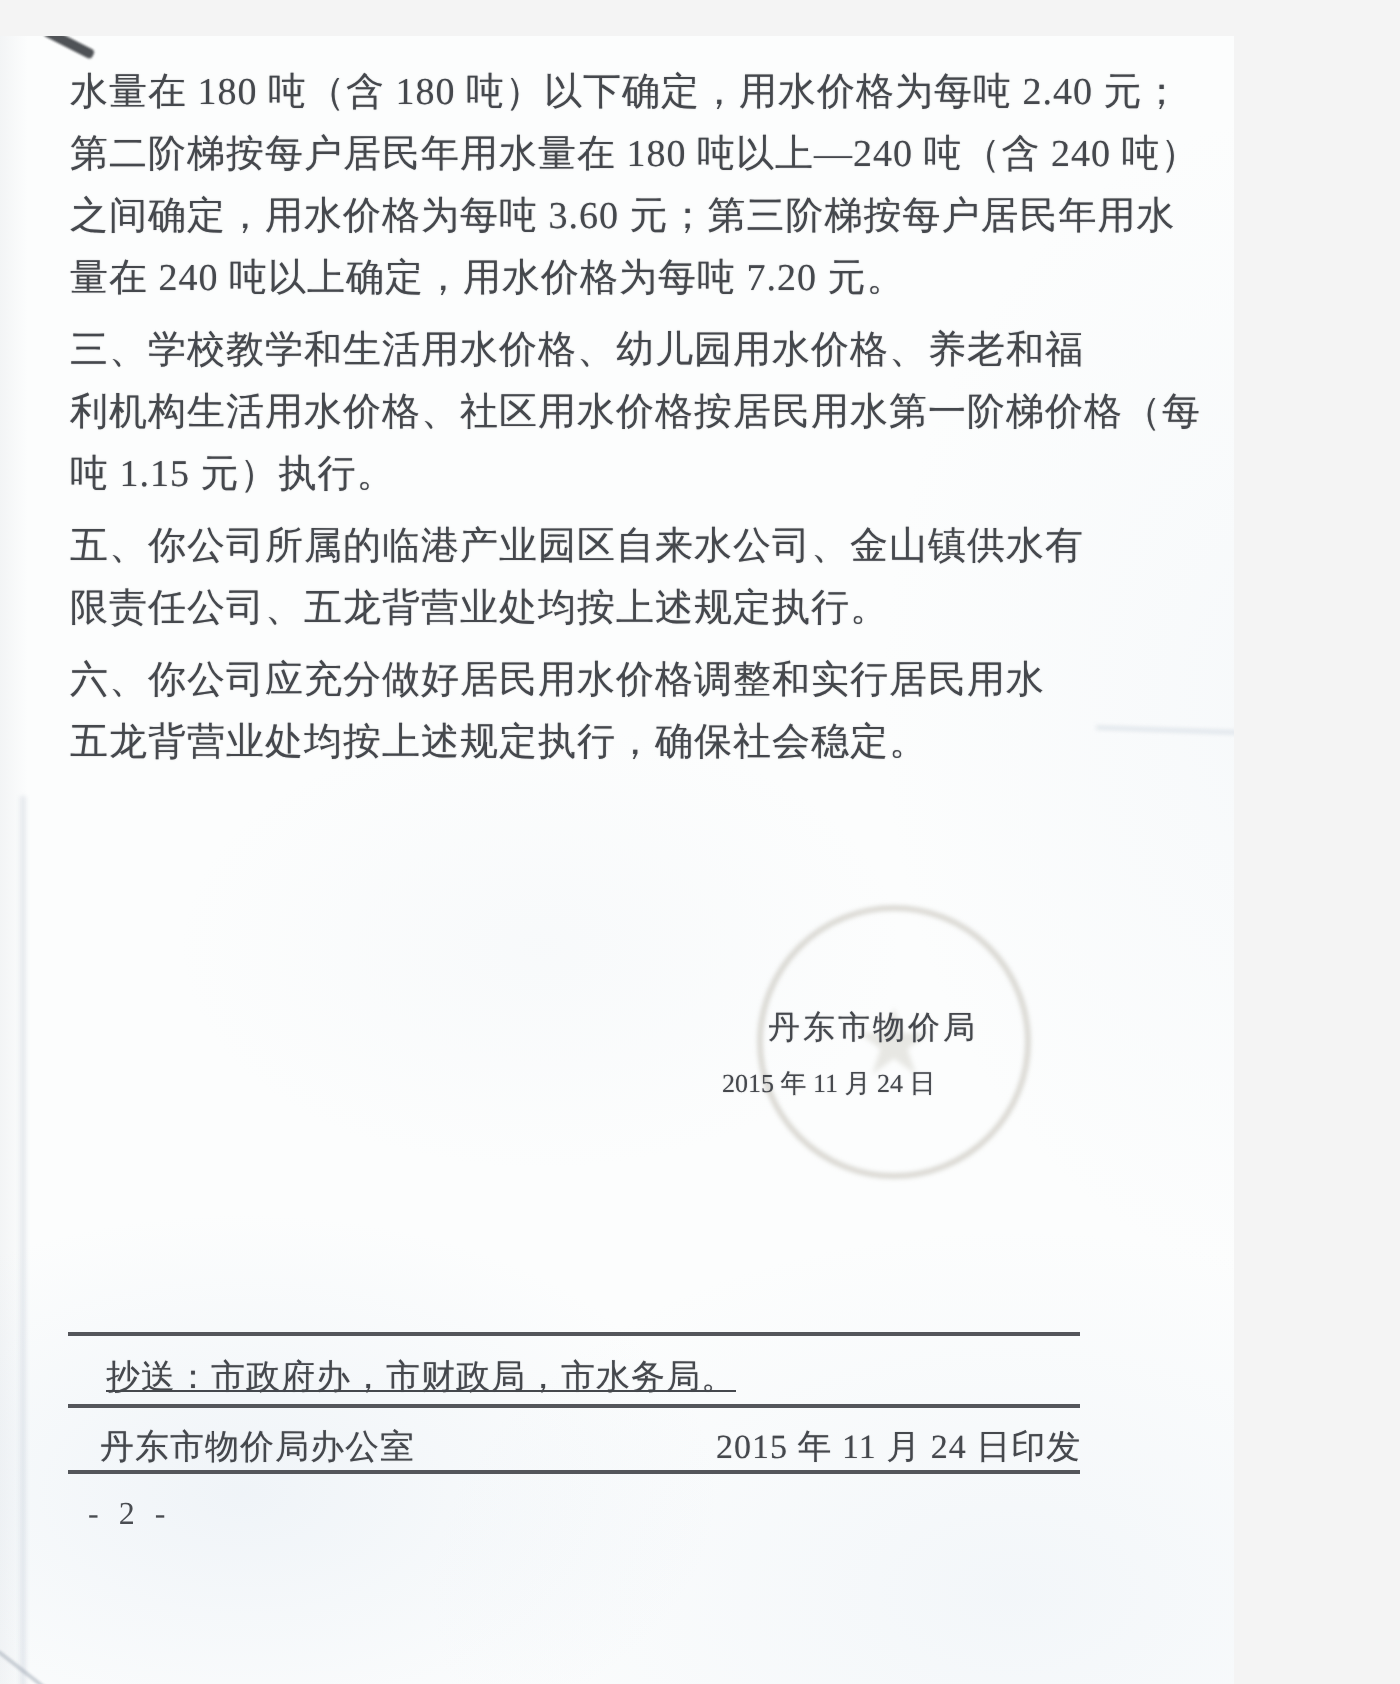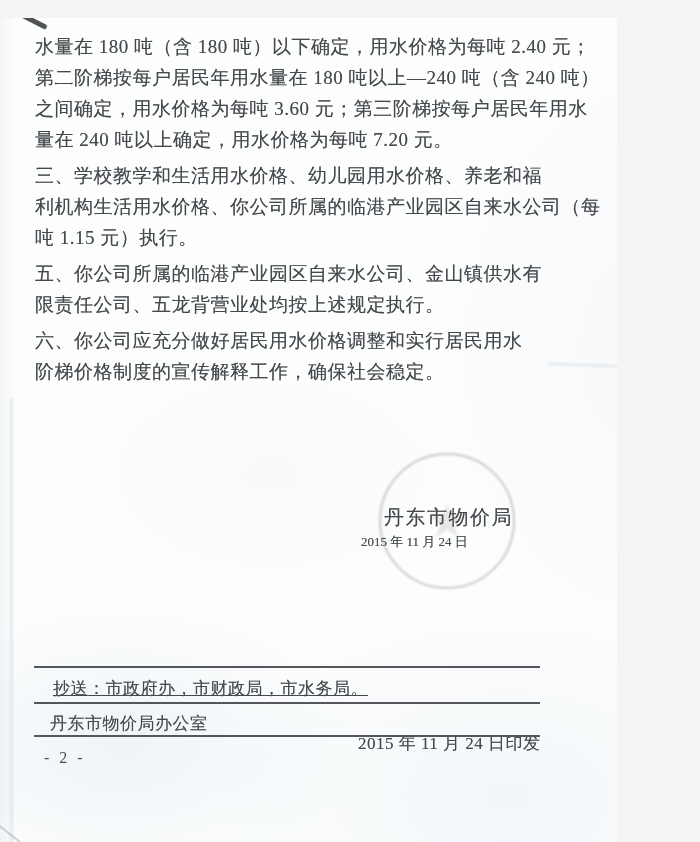--- a/index.html
+++ b/index.html
@@ -68,42 +68,42 @@
     position:absolute;left:379px;top:435px;width:132px;height:132px;
     border:2px solid rgba(158,152,136,.5);border-radius:50%;
     filter:blur(1.2px);z-index:1;
     display:flex;align-items:center;justify-content:center;
   }
   .seal-star{
     font-size:46px;color:rgba(150,144,126,.20);
     font-family:"DejaVu Sans",sans-serif;line-height:1;
   }
   .sig-issuer{
-    position:absolute;left:384px;top:486px;font-size:20px;letter-spacing:1.5px;
+    position:absolute;left:384px;top:486px;font-size:16px;letter-spacing:1.5px;
     color:#45484d;z-index:2;text-shadow:0 0 .6px rgba(80,80,85,.55);white-space:nowrap;
   }
   .sig-date{
     position:absolute;left:361px;top:515px;font-size:13px;
     color:#45484d;z-index:2;text-shadow:0 0 .6px rgba(80,80,85,.55);white-space:nowrap;
   }
   
   .rule{position:absolute;left:34px;width:506px;height:2px;background:#54565b;}
   .rule-top{top:648px;}
   .rule-mid{top:684px;}
   .rule-bottom{top:717px;}
   .cc-line{
     position:absolute;left:53px;top:659px;font-size:17px;color:#45484d;
     text-shadow:0 0 .5px rgba(80,80,85,.5);white-space:nowrap;letter-spacing:.5px;text-decoration:underline;
   }
   .office{
     position:absolute;left:50px;top:694px;font-size:17px;color:#45484d;
     text-shadow:0 0 .5px rgba(80,80,85,.5);white-space:nowrap;letter-spacing:.5px;
   }
   .print-date{
-    position:absolute;left:358px;top:714px;font-size:17px;color:#45484d;
+    position:absolute;left:358px;top:694px;font-size:17px;color:#45484d;
     text-shadow:0 0 .5px rgba(80,80,85,.5);white-space:nowrap;letter-spacing:.5px;
   }
   .page-num{
     position:absolute;left:44px;top:731px;font-size:16px;color:#4a4d52;
     letter-spacing:3px;white-space:nowrap;
   }
 </style>
 </head>
 <body>
 
@@ -118,30 +118,30 @@
 
     <div class="doc-body">
       <div class="para">
         <div class="line">水量在 180 吨（含 180 吨）以下确定，用水价格为每吨 2.40 元；</div>
         <div class="line">第二阶梯按每户居民年用水量在 180 吨以上—240 吨（含 240 吨）</div>
         <div class="line">之间确定，用水价格为每吨 3.60 元；第三阶梯按每户居民年用水</div>
         <div class="line">量在 240 吨以上确定，用水价格为每吨 7.20 元。</div>
       </div>
       <div class="para">
         <div class="line indent">三、学校教学和生活用水价格、幼儿园用水价格、养老和福</div>
-        <div class="line">利机构生活用水价格、你公司所属的临港产业园区自来水公司（每</div>
+        <div class="line">利机构生活用水价格、社区用水价格按居民用水第一阶梯价格（每</div>
         <div class="line">吨 1.15 元）执行。</div>
       </div>
       <div class="para">
         <div class="line indent">五、你公司所属的临港产业园区自来水公司、金山镇供水有</div>
         <div class="line">限责任公司、五龙背营业处均按上述规定执行。</div>
       </div>
       <div class="para">
         <div class="line indent">六、你公司应充分做好居民用水价格调整和实行居民用水</div>
-        <div class="line">阶梯价格制度的宣传解释工作，确保社会稳定。</div>
+        <div class="line">五龙背营业处均按上述规定执行，确保社会稳定。</div>
       </div>
     </div>
 
     <div class="seal">
       <span class="seal-star">★</span>
     </div>
     <div class="sig-issuer">丹东市物价局</div>
     <div class="sig-date">2015 年 11 月 24 日</div>
 
     <div class="rule rule-top"></div>

